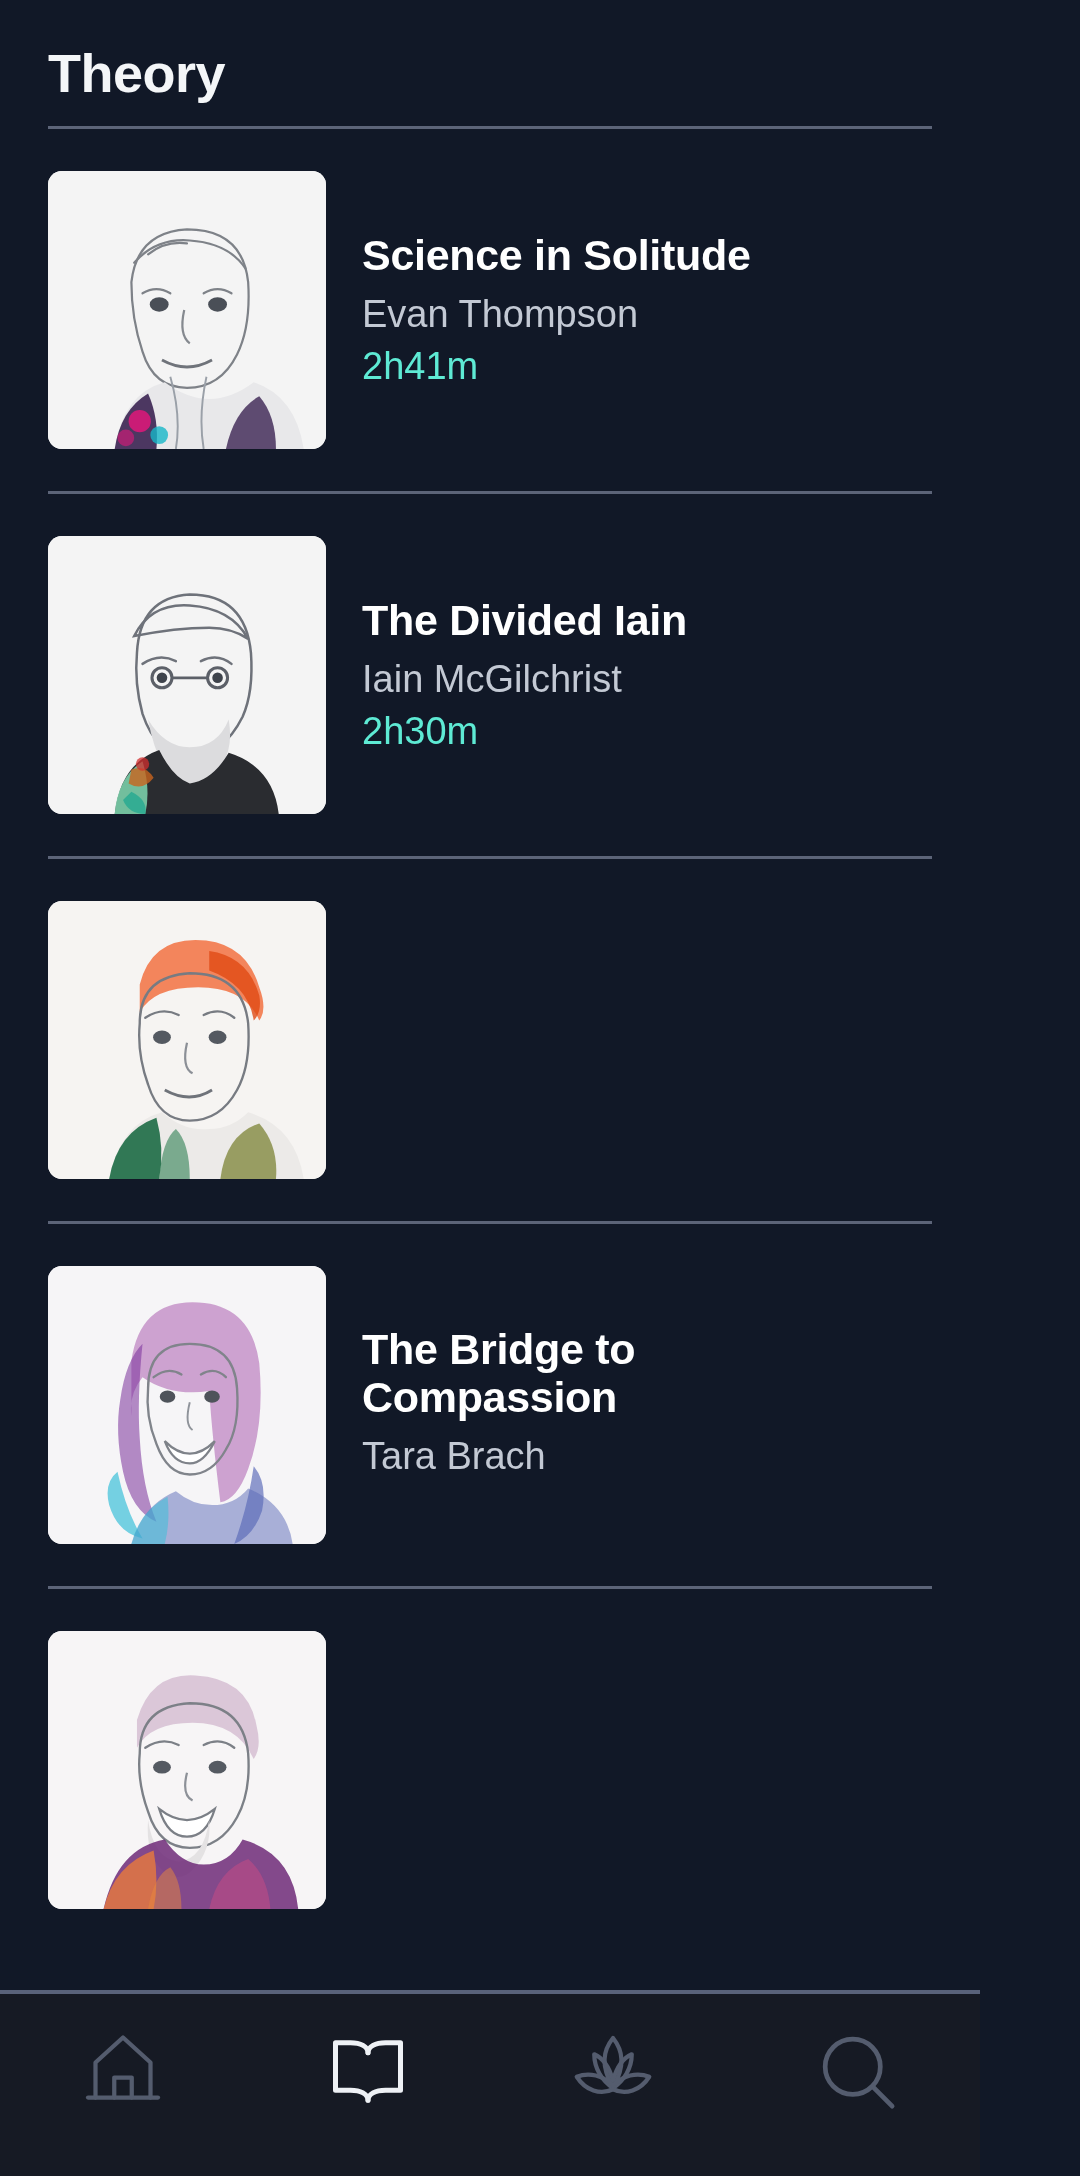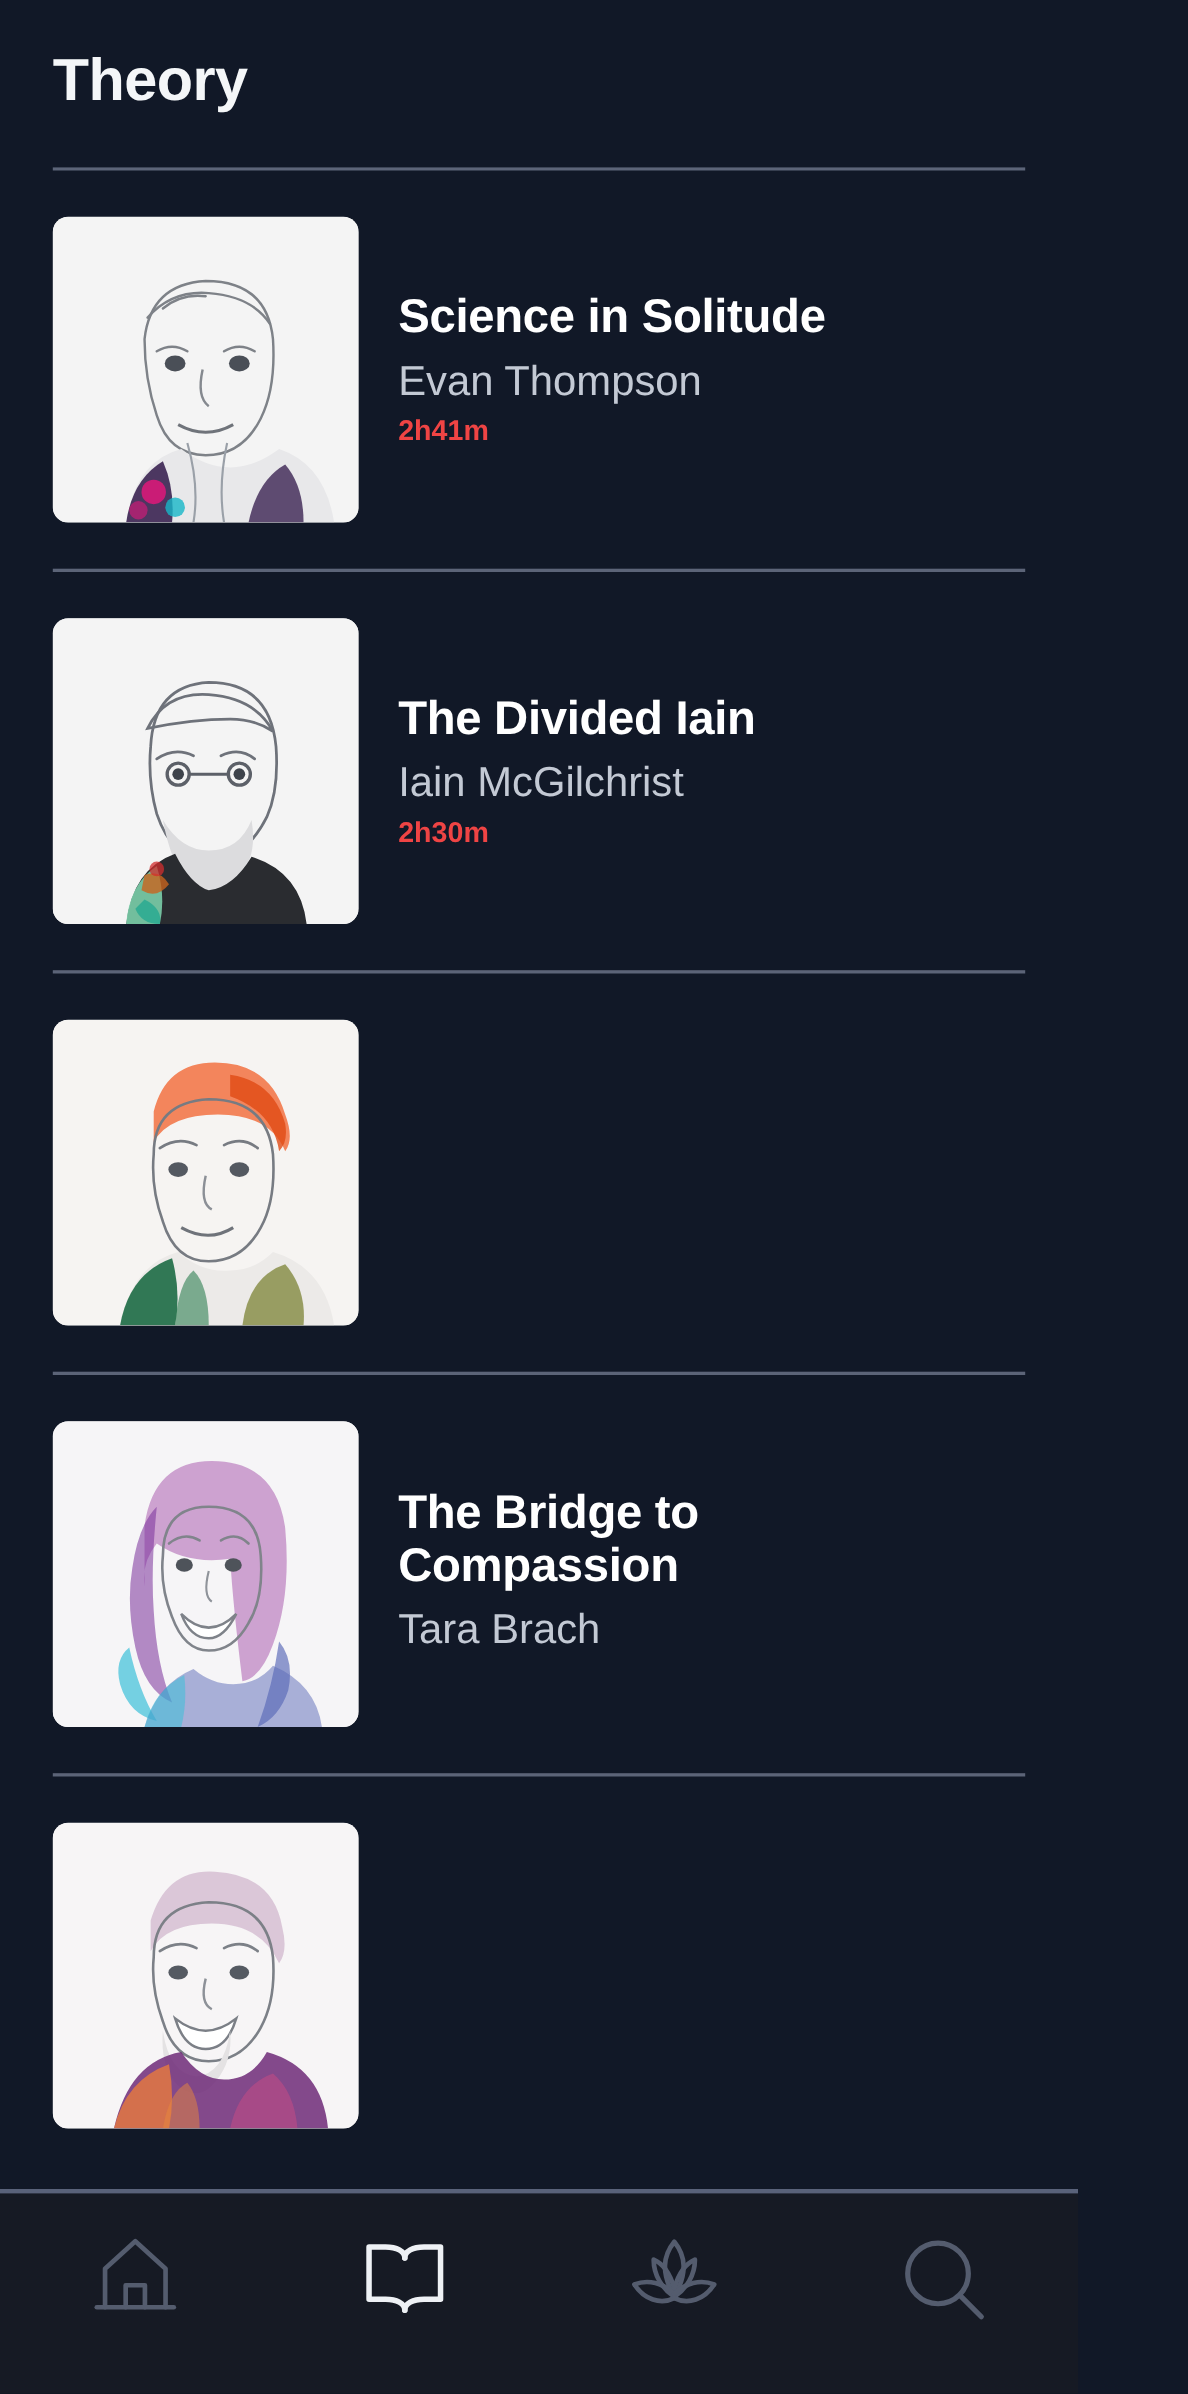--- a/index.html
+++ b/index.html
@@ -29,21 +29,21 @@
     font-weight:bold;
     letter-spacing:-0.5px;
     padding:42px 0 0 48px;
   }
 
   
   .list {
     flex:1 1 auto;
     overflow:hidden;
     padding:0 48px;
-    margin-top:48px;
+    margin-top:22px;
   }
 
   .divider {
     height:3px;
     background:#5c6478;
     width:100%;
   }
 
   .row {
     display:flex;
@@ -84,23 +84,23 @@
 
   .author {
     color:#c3c9d4;
     font-size:38px;
     font-weight:normal;
     line-height:1.22;
     margin-bottom:6px;
   }
 
   .duration {
-    color:#ef4444;
-    font-size:26px;
-    font-weight:bold;
+    color:#5eead4;
+    font-size:38px;
+    font-weight:normal;
     line-height:1.22;
   }
 
   
   .tabbar {
     flex:0 0 auto;
     height:186px;
     background:#161a24;
     border-top:4px solid #59627a;
     display:flex;

